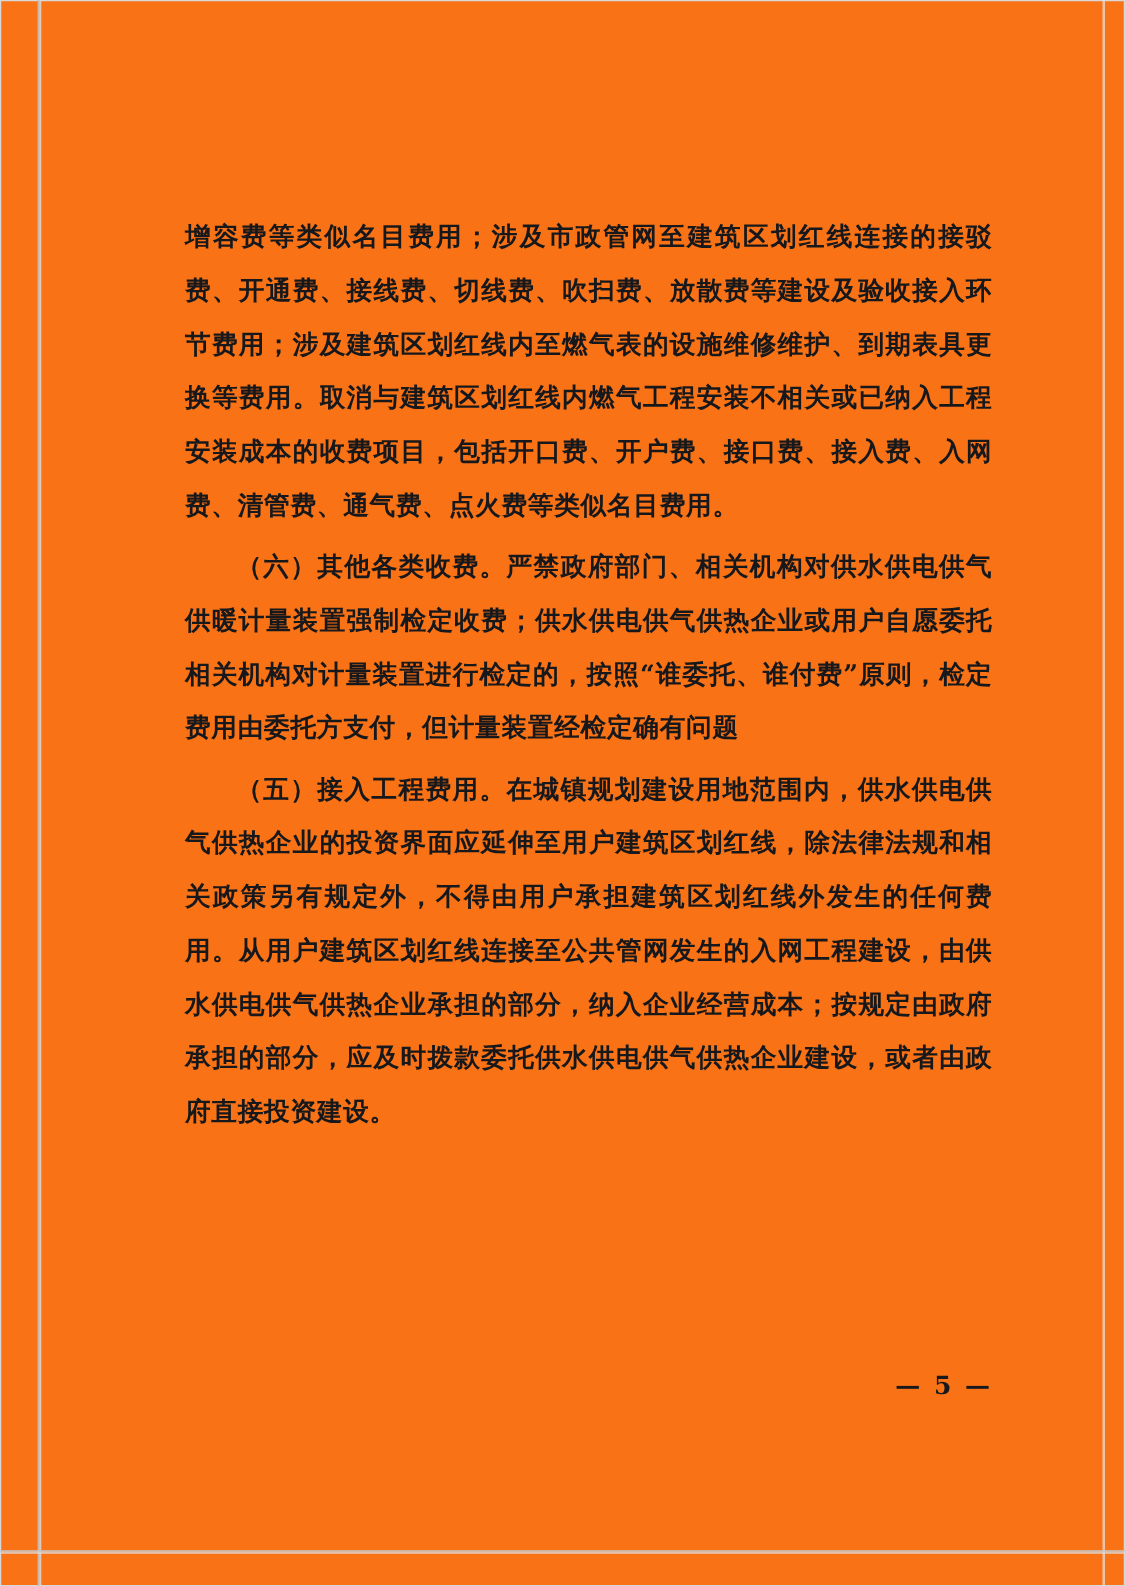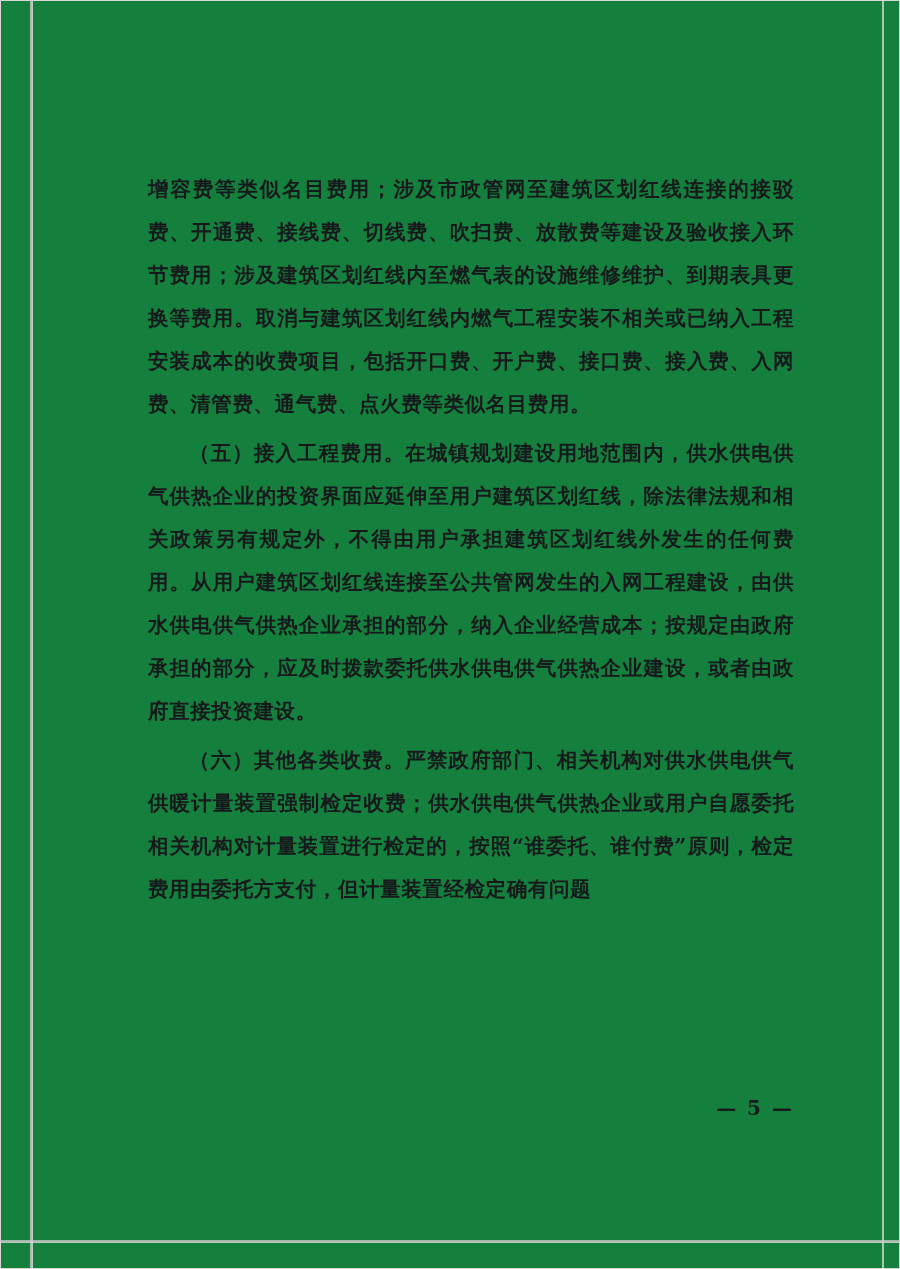--- a/index.html
+++ b/index.html
@@ -5,21 +5,21 @@
   html, body {
     margin: 0;
     padding: 0;
     background: #8a8a8a;
   }
   #page {
     position: relative;
     width: 900px;
     height: 1269px;
     margin: 0 auto;
-    background: #15803d;
+    background: #f97316;
     overflow: hidden;
   }
   
   #page::before {
     content: "";
     position: absolute;
     left: 0; top: 0;
     width: 100%; height: 100%;
     box-shadow: inset 0 0 0 1px #d8d8d8;
     pointer-events: none;
@@ -85,18 +85,18 @@
 </head>
 <body>
 
 <div id="page">
   <div class="edge-left"></div>
   <div class="edge-right"></div>
   <div class="edge-bottom"></div>
 
   <div id="content">
     <p>增容费等类似名目费用；涉及市政管网至建筑区划红线连接的接驳费、开通费、接线费、切线费、吹扫费、放散费等建设及验收接入环节费用；涉及建筑区划红线内至燃气表的设施维修维护、到期表具更换等费用。取消与建筑区划红线内燃气工程安装不相关或已纳入工程安装成本的收费项目，包括开口费、开户费、接口费、接入费、入网费、清管费、通气费、点火费等类似名目费用。</p>
+    <p class="indent">（六）其他各类收费。严禁政府部门、相关机构对供水供电供气供暖计量装置强制检定收费；供水供电供气供热企业或用户自愿委托相关机构对计量装置进行检定的，按照“谁委托、谁付费”原则，检定费用由委托方支付，但计量装置经检定确有问题</p>
     <p class="indent">（五）接入工程费用。在城镇规划建设用地范围内，供水供电供气供热企业的投资界面应延伸至用户建筑区划红线，除法律法规和相关政策另有规定外，不得由用户承担建筑区划红线外发生的任何费用。从用户建筑区划红线连接至公共管网发生的入网工程建设，由供水供电供气供热企业承担的部分，纳入企业经营成本；按规定由政府承担的部分，应及时拨款委托供水供电供气供热企业建设，或者由政府直接投资建设。</p>
-    <p class="indent">（六）其他各类收费。严禁政府部门、相关机构对供水供电供气供暖计量装置强制检定收费；供水供电供气供热企业或用户自愿委托相关机构对计量装置进行检定的，按照“谁委托、谁付费”原则，检定费用由委托方支付，但计量装置经检定确有问题</p>
   </div>
 
   <div class="page-number">— 5 —</div>
 </div>
 
 </body></html>

